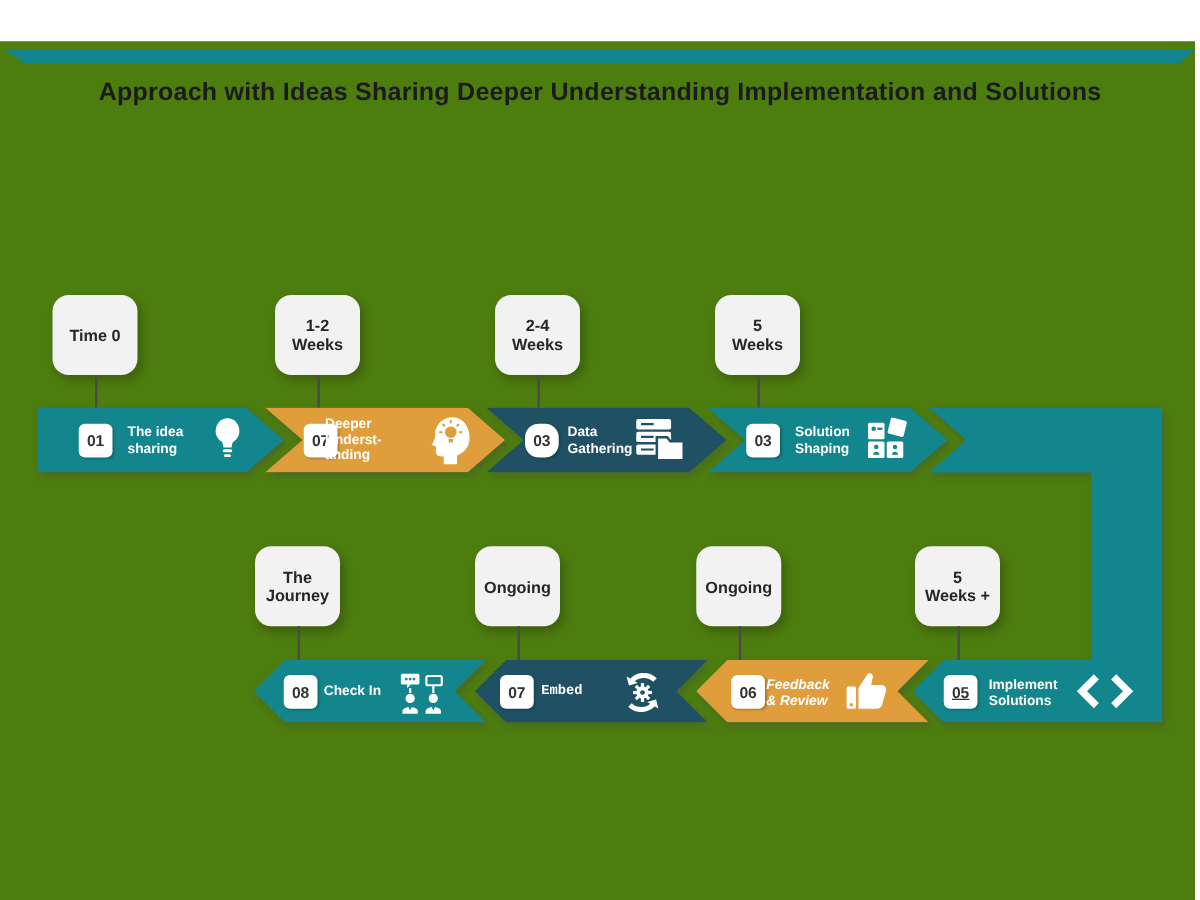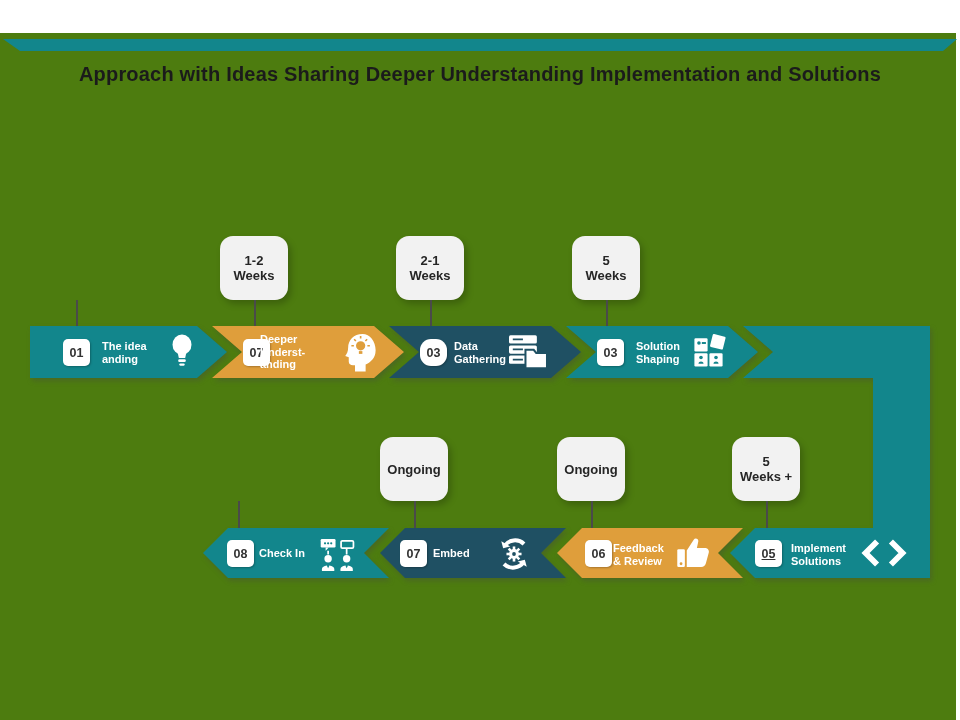--- a/index.html
+++ b/index.html
@@ -59,63 +59,66 @@
     <div class="seg seg-01" style="background: rgb(18, 134, 140);"></div>
     <div class="seg seg-02" style="background: rgb(223, 158, 59);"></div>
     <div class="seg seg-03" style="background: rgb(31, 80, 99);"></div>
     <div class="seg seg-04" style="background: rgb(18, 134, 140);"></div>
     <div class="seg seg-u" style="background: rgb(18, 134, 140);"></div>
     <div class="seg seg-06" style="background: rgb(223, 158, 59);"></div>
     <div class="seg seg-07" style="background: rgb(31, 80, 99);"></div>
     <div class="seg seg-08" style="background: rgb(18, 134, 140);"></div>
   </div>
 
+  <div class="tbox" style="left:42px;top:203px;">Time 0</div>
   <div class="tbox" style="left:220px;top:203px;">1-2
 Weeks</div>
-  <div class="tbox" style="left:396px;top:203px;">2-1
+  <div class="tbox" style="left:396px;top:203px;">2-4
 Weeks</div>
   <div class="tbox" style="left:572px;top:203px;">5
 Weeks</div>
   <div class="tbox" style="left:732px;top:404px;">5
 Weeks +</div>
   <div class="tbox" style="left:557px;top:404px;">Ongoing</div>
   <div class="tbox" style="left:380px;top:404px;">Ongoing</div>
+  <div class="tbox" style="left:204px;top:404px;">The
+Journey</div>
 
   <div class="conn" style="left:76px;top:267px;height:26px;"></div>
   <div class="conn" style="left:254px;top:267px;height:26px;"></div>
   <div class="conn" style="left:430px;top:267px;height:26px;"></div>
   <div class="conn" style="left:606px;top:267px;height:26px;"></div>
   <div class="conn" style="left:766px;top:468px;height:27px;"></div>
   <div class="conn" style="left:591px;top:468px;height:27px;"></div>
   <div class="conn" style="left:414px;top:468px;height:27px;"></div>
   <div class="conn" style="left:238px;top:468px;height:27px;"></div>
 
   <div class="badge" style="left:63px;top:306px;">01</div>
   <div class="badge" style="left:243px;top:306px;">07</div>
   <div class="badge" style="left:420px;top:306px;border-radius:11px;">03</div>
   <div class="badge" style="left:597px;top:306px;">03</div>
   <div class="badge" style="left:755px;top:507px;text-decoration:underline;">05</div>
   <div class="badge" style="left:585px;top:507px;">06</div>
   <div class="badge" style="left:400px;top:507px;">07</div>
   <div class="badge" style="left:227px;top:507px;">08</div>
 
   <div class="lbl" style="left:102px;top:307px;">The idea
-anding</div>
+sharing</div>
   <div class="lbl" style="left:260px;top:300px;">Deeper
 Underst-
 anding</div>
   <div class="lbl" style="left:454px;top:307px;">Data
 Gathering</div>
   <div class="lbl" style="left:636px;top:307px;">Solution
 Shaping</div>
   <div class="lbl" style="left:791px;top:509px;">Implement
 Solutions</div>
-  <div class="lbl" style="left:613px;top:509px;">Feedback
+  <div class="lbl" style="left:613px;top:509px;font-style:italic;">Feedback
 &amp; Review</div>
-  <div class="lbl" style="left:433px;top:514px;">Embed</div>
+  <div class="lbl" style="left:433px;top:514px;font-family:Liberation Mono, monospace;">Embed</div>
   <div class="lbl" style="left:259px;top:514px;">Check In</div>
 
   <svg class="icon" style="left:168px;top:299px;" width="28" height="38" viewBox="0 0 22 30">
     <ellipse cx="11" cy="10" rx="7.5" ry="8" fill="#fff"></ellipse>
     <path d="M7.5 16 L14.5 16 L13.5 20.5 L8.5 20.5 Z" fill="#fff"></path>
     <rect x="8" y="21.6" width="6" height="2" rx="1" fill="#fff"></rect>
     <rect x="8.8" y="24.8" width="4.4" height="1.8" rx="0.9" fill="#fff"></rect>
   </svg>
 
   <svg class="icon" style="left:341px;top:299px;" width="38" height="40" viewBox="0 0 30 32">

